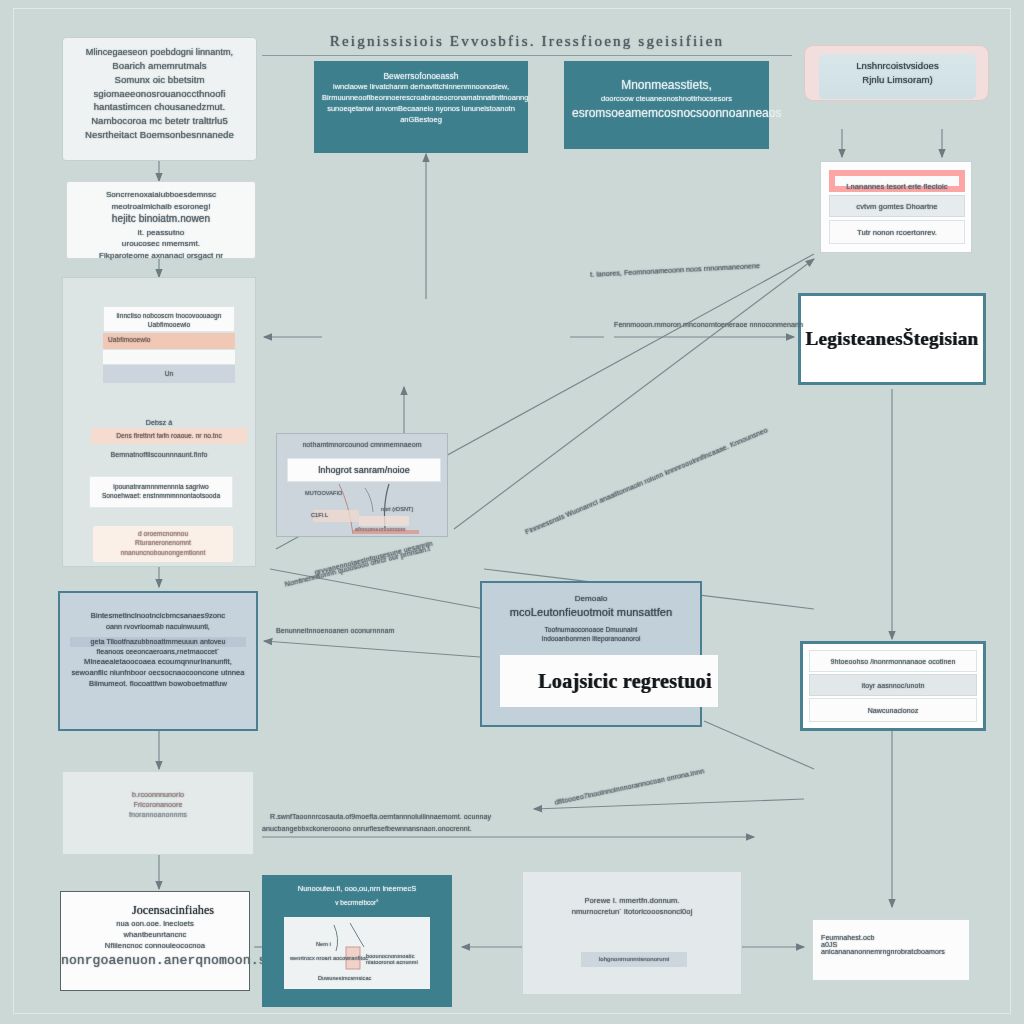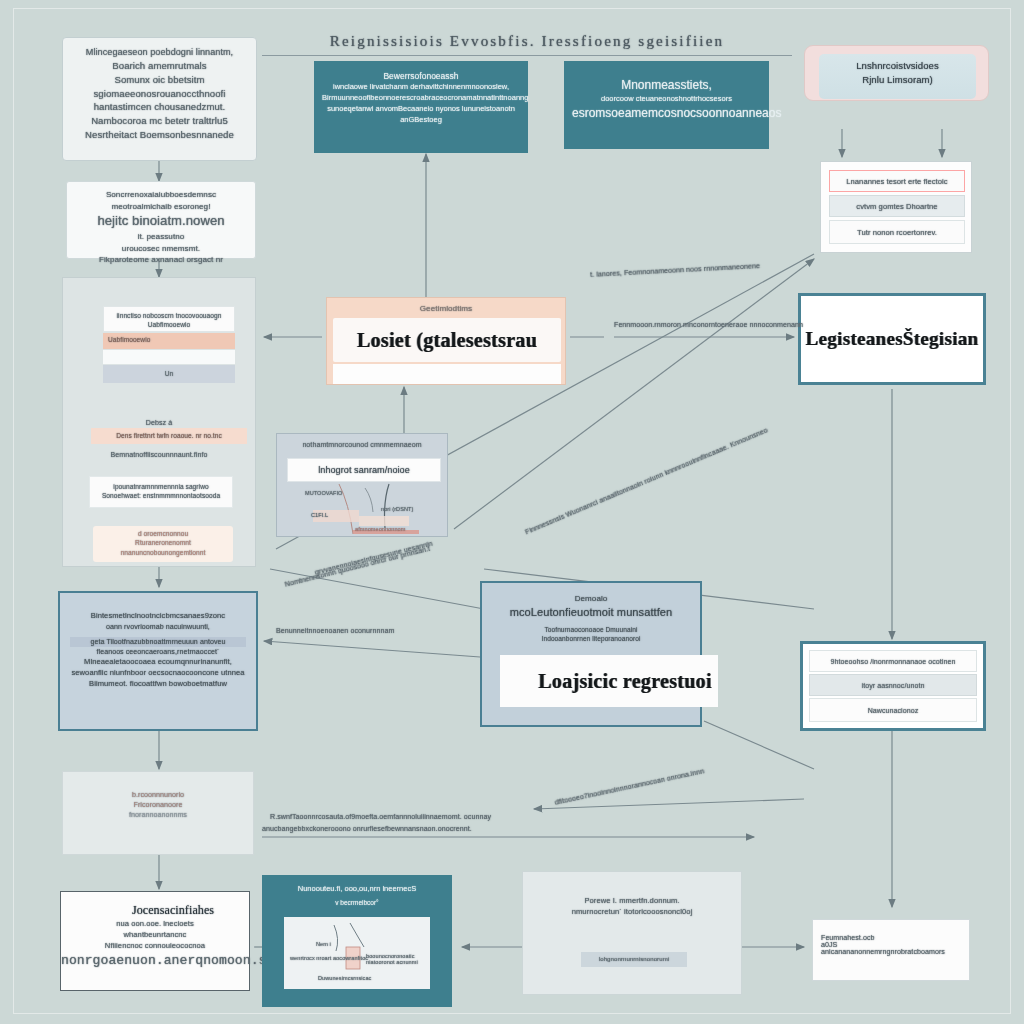--- a/index.html
+++ b/index.html
@@ -117,21 +117,21 @@
     <span class="txt blur" style="font-size:9.5px;">Somunx oic bbetsitm</span>
     <span class="txt blur" style="font-size:9.5px;">sgiomaeeonosrouanoccthnoofi</span>
     <span class="txt blur" style="font-size:9.5px;">hantastimcen chousanedzmut.</span>
     <span class="txt blur" style="font-size:9.5px;">Nambocoroa mc betetr tralttrlu5</span>
     <span class="txt blur" style="font-size:9.5px;">Nesrtheitact Boemsonbesnnanede</span>
   </div>
 
   <div class="node" style="left:52px;top:172px;width:190px;height:78px;background:#f7f9f9;border:1px solid #cfd9da;border-radius:3px;padding:7px 6px;">
     <span class="txt blur" style="font-size:8px;">Soncrrenoxaiaiubboesdemnsc</span>
     <span class="txt blur" style="font-size:8px;">meotroalmichaib esoroneg!</span>
-    <span class="txt blur" style="font-size:13px;">hejitc binoiatm.nowen</span>
+    <span class="txt blur" style="font-size:10px;">hejitc binoiatm.nowen</span>
     <span class="txt blur" style="font-size:8px;">it. peassutno</span>
     <span class="txt blur" style="font-size:8px;">uroucosec nmemsmt.</span>
     <span class="txt blur" style="font-size:8px;">Fikparoteome axnanaci orsgact nr</span>
   </div>
 
   <div class="node box-teal" style="left:300px;top:52px;width:214px;height:92px;padding:9px 8px;">
     <span class="txt t-white" style="font-size:8.5px;">Bewerrsofonoeassh</span>
     <span class="txt t-white" style="font-size:7.5px;">iwnclaowe lirvatchanm  derhavittchinnenmnoonoslew,</span>
     <span class="txt t-white" style="font-size:7.5px;">Birmuunneoofibeonnoerescroabraceocronamatnnatinttnoanng</span>
     <span class="txt t-white" style="font-size:7.5px;">sunoeqetanwi anvomBecaaneio nyonos  lununeistoanotn</span>
@@ -145,38 +145,31 @@
   </div>
 
   <div class="node" style="left:790px;top:36px;width:185px;height:56px;background:#f2dedd;border:1px solid #e0c9c7;border-radius:9px;">
     <div style="position:absolute;left:14px;top:8px;width:157px;height:40px;background:linear-gradient(#d8e6ea,#cfe0e5);border-radius:5px;padding-top:5px;">
       <span class="txt blur" style="font-size:9.5px;color:#3a474e;">Lnshnrcoistvsidoes</span>
       <span class="txt blur" style="font-size:9.5px;color:#3a474e;">Rjnlu Limsoram)</span>
     </div>
   </div>
 
   <div class="node box-white" style="left:806px;top:152px;width:152px;height:92px;border:1px solid #c8d2d4;">
-    <div class="strip" style="left:8px;top:8px;width:136px;height:22px;background:#fbfbfb;border:1px solid #fca5a5;">
+    <div class="strip" style="left:8px;top:8px;width:136px;height:22px;background:#fbfbfb;border:6px solid #fca5a5;">
       <span class="txt blur" style="font-size:7.5px;line-height:22px;">Lnanannes tesort erte flectoic</span>
     </div>
     <div class="strip" style="left:8px;top:33px;width:136px;height:22px;background:#e6ecee;border:1px solid #d3dcde;">
       <span class="txt blur" style="font-size:7.5px;line-height:22px;">cvtvm gomtes Dhoartne</span>
     </div>
     <div class="strip" style="left:8px;top:58px;width:136px;height:24px;background:#fbfbfb;border:1px solid #dde4e5;">
       <span class="txt blur" style="font-size:7.5px;line-height:24px;">Tutr nonon rcoertonrev.</span>
     </div>
   </div>
 
-  <div class="node box-peach" style="left:312px;top:288px;width:240px;height:88px;">
-    <span class="txt blur" style="font-size:8px;margin-top:5px;color:#8a7a72;">Geetimlodtims</span>
-    <div style="position:absolute;left:6px;top:20px;width:228px;height:44px;background:#fbf8f6;border-radius:2px;">
-      <span class="txt big big-blur" style="font-size:20px;line-height:44px;">Losiet (gtalesestsrau</span>
-    </div>
-    <div style="position:absolute;left:6px;bottom:0;width:228px;height:20px;background:#fdfdfd;"></div>
-  </div>
 
   <div class="node box-teal-b" style="left:784px;top:284px;width:188px;height:92px;background:#ffffff;">
     <span class="txt big big-blur" style="font-size:19px;line-height:86px;">LegisteanesŠtegisian</span>
   </div>
 
   <div class="node" style="left:262px;top:424px;width:172px;height:104px;background:#ccd5dc;border:1px solid #aab8c0;">
     <span class="txt blur" style="font-size:7px;margin-top:6px;">nothamtmnorcounod cmnmemnaeom</span>
     <div style="position:absolute;left:10px;top:24px;width:152px;height:22px;background:#fcfcfc;border:1px solid #dfe5e8;">
       <span class="txt blur" style="font-size:9px;line-height:22px;color:#47535a;">lnhogrot sanram/noioe</span>
     </div>

